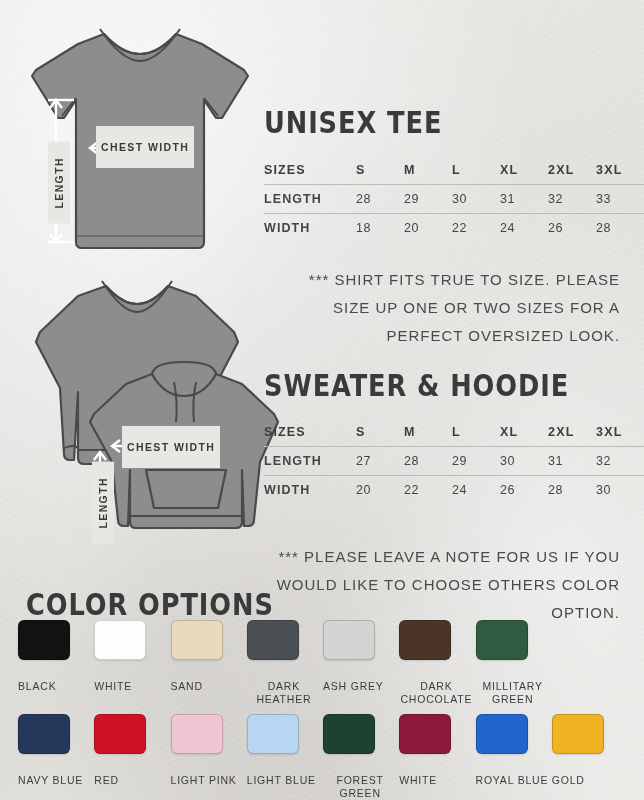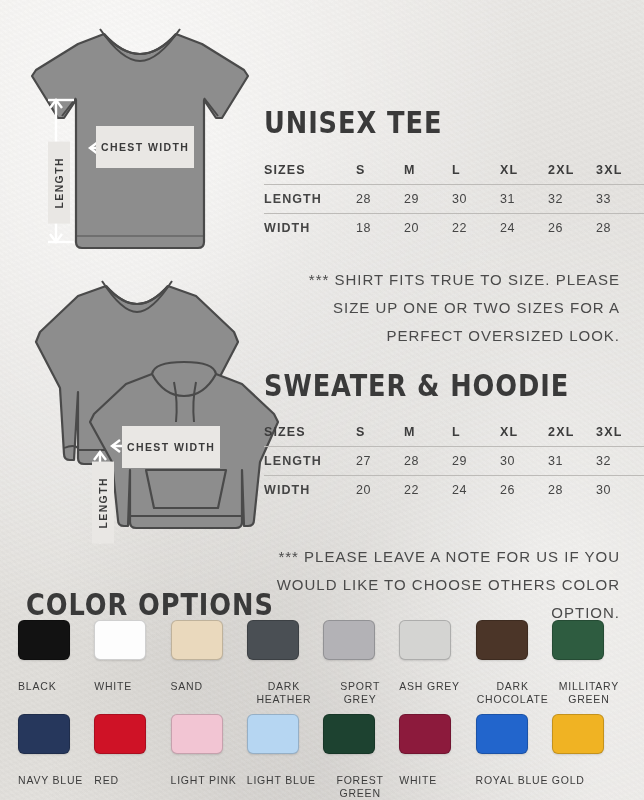--- a/index.html
+++ b/index.html
@@ -291,24 +291,20 @@
       </div>
       <div class="swatch-cell">
         <div class="dot" style="background:#ead9bd"></div>
         <div class="swname">SAND</div>
       </div>
       <div class="swatch-cell">
         <div class="dot" style="background:#4a4f54"></div>
         <div class="swname">DARK HEATHER</div>
       </div>
       <div class="swatch-cell">
-        <div class="dot" style="background:#b3b2b6"></div>
-        <div class="swname">SPORT GREY</div>
-      </div>
-      <div class="swatch-cell">
         <div class="dot" style="background:#d4d4d2"></div>
         <div class="swname">ASH GREY</div>
       </div>
       <div class="swatch-cell">
         <div class="dot" style="background:#4b3528"></div>
         <div class="swname">DARK CHOCOLATE</div>
       </div>
       <div class="swatch-cell">
         <div class="dot" style="background:#2e5c40"></div>
         <div class="swname">MILLITARY GREEN</div>

